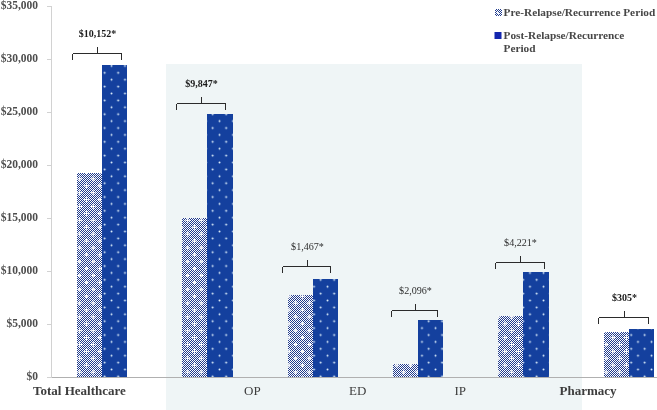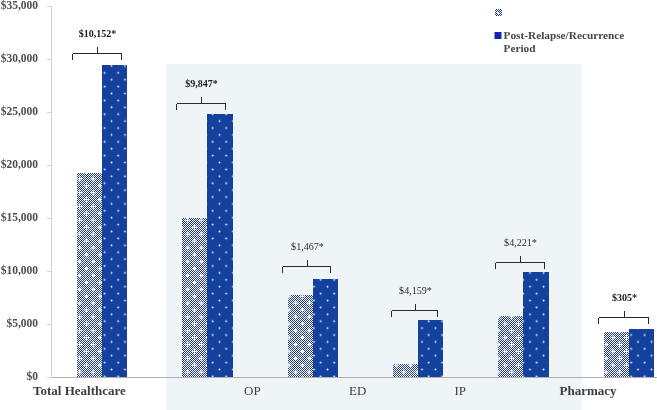--- a/index.html
+++ b/index.html
@@ -130,18 +130,19 @@
     <div class="txt xlab" style="left: 244px; width: 140px; top: 385px;">OP</div>
     <div class="checkbar" style="left: 393px; top: 364px; width: 25px; height: 13px;"></div>
     <div class="txt xlab" style="left: 349px; width: 140px; top: 385px;">ED</div>
     <div class="checkbar" style="left: 498px; top: 316px; width: 25px; height: 61px;"></div>
     <div class="txt xlab" style="left: 454.5px; width: 140px; top: 385px;">IP</div>
     <div class="checkbar" style="left: 604px; top: 332px; width: 25px; height: 45px;"></div>
     <div class="txt xlab" style="left: 559.5px; width: 140px; top: 385px; font-weight: bold;">Pharmacy</div>
     <div class="txt ann b" style="left: 27.5px; width: 140px; top: 28px; font-weight: bold;">$10,152*</div>
     <div class="txt ann b" style="left: 131.5px; width: 140px; top: 78px; font-weight: bold;">$9,847*</div>
     <div class="txt ann" style="left: 237.5px; width: 140px; top: 241px;">$1,467*</div>
-    <div class="txt ann" style="left: 345.5px; width: 140px; top: 285px;">$4,159*</div>
+    <div class="txt ann" style="left: 345.5px; width: 140px; top: 285px;">$2,096*</div>
     <div class="txt ann" style="left: 450.5px; width: 140px; top: 237px;">$4,221*</div>
     <div class="txt ann b" style="left: 554.5px; width: 140px; top: 292px; font-weight: bold;">$305*</div>
     <div class="checkbar" style="left: 494.5px; top: 9px; width: 7px; height: 7px; background-size: 2px 2px;"></div>
+    <div class="txt leglab" style="left: 503.5px; top: 5.8px; width: 153px;">Pre-Relapse/Recurrence Period</div>
     <div class="txt leglab" style="left: 503.5px; top: 28.8px; width: 153px;">Post-Relapse/Recurrence Period</div>
   </div>
 
 </body></html>

